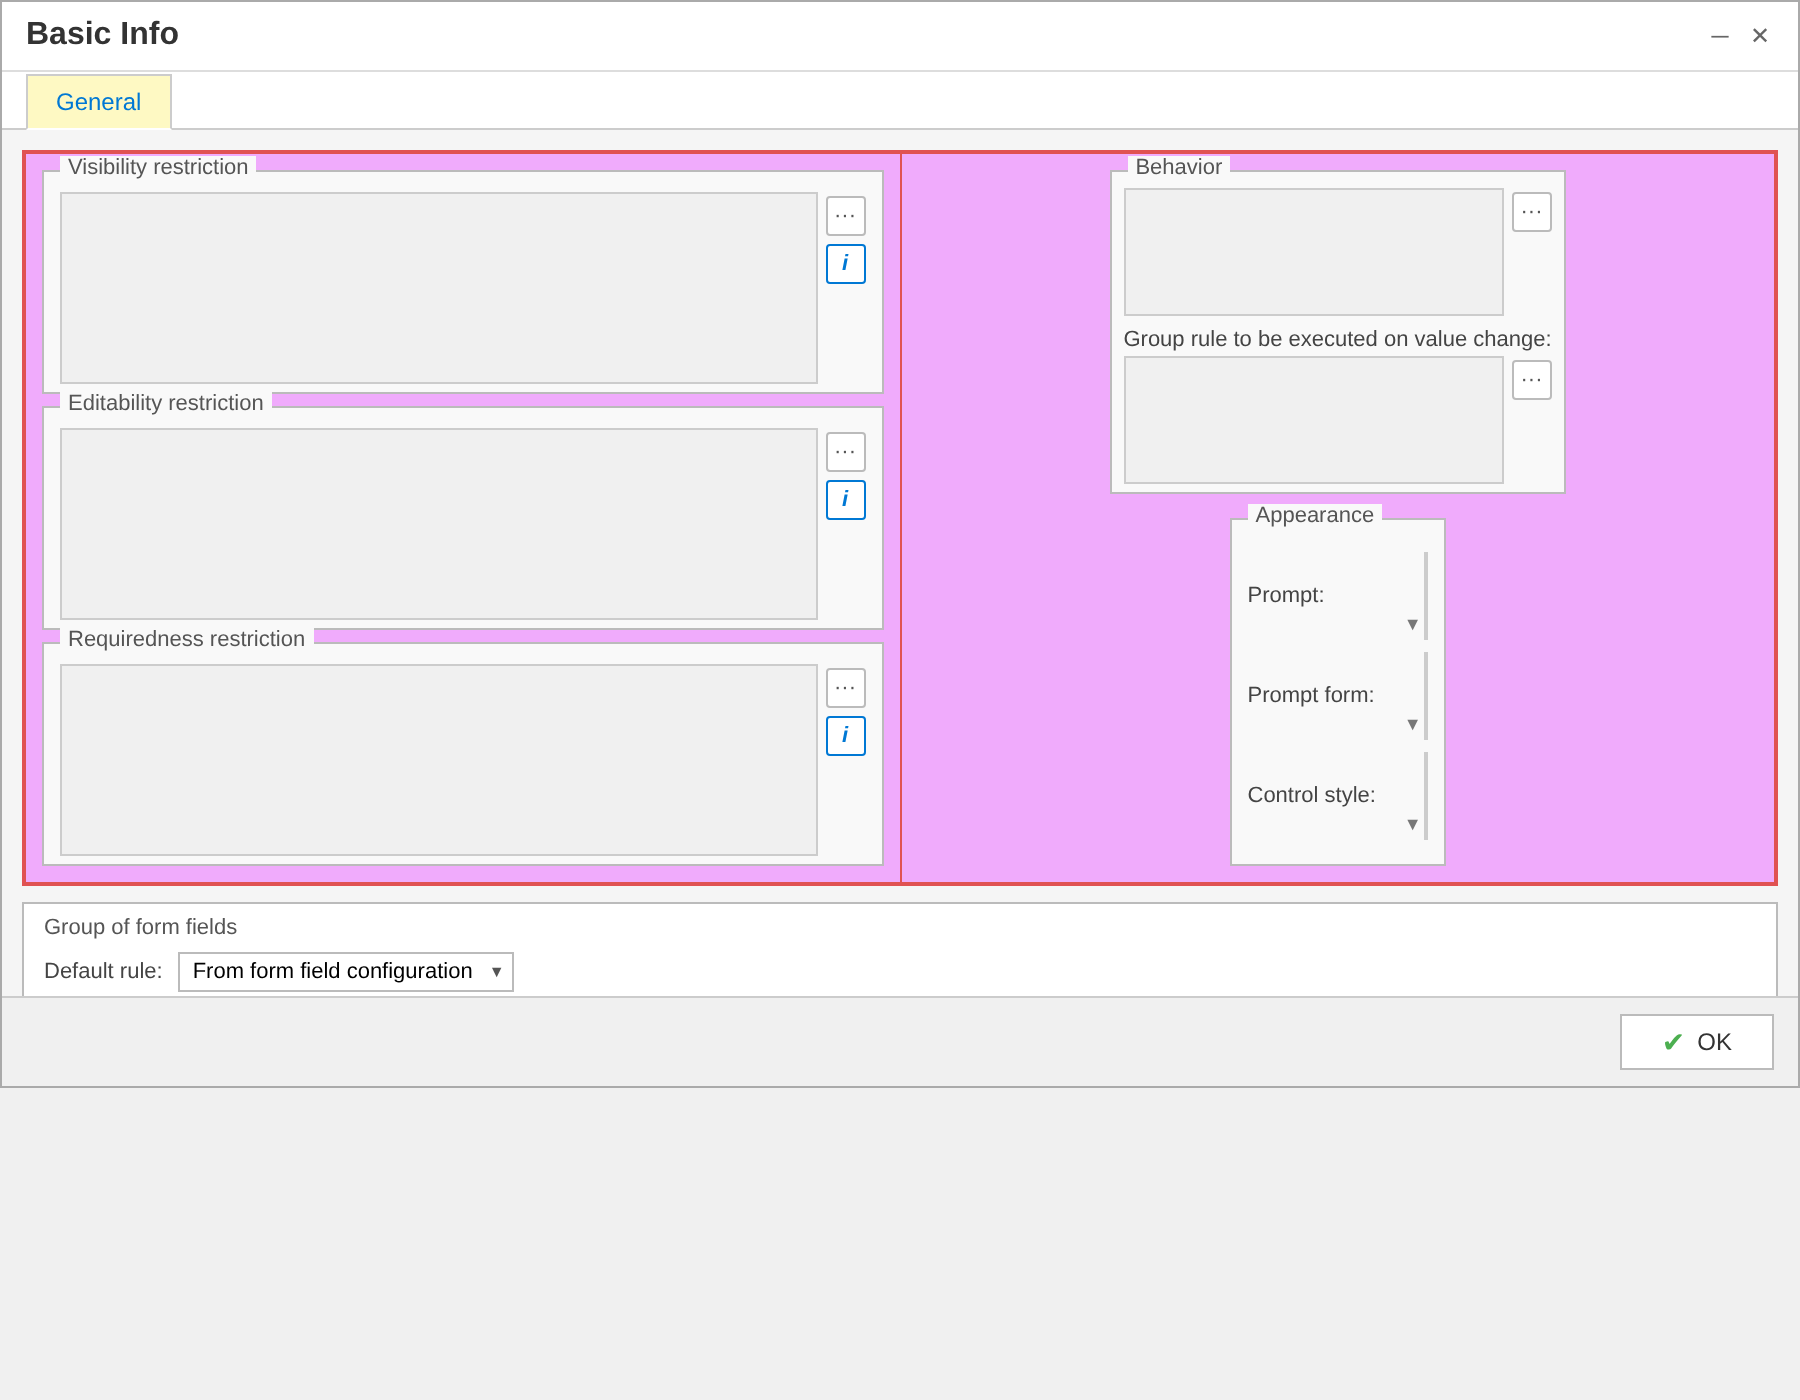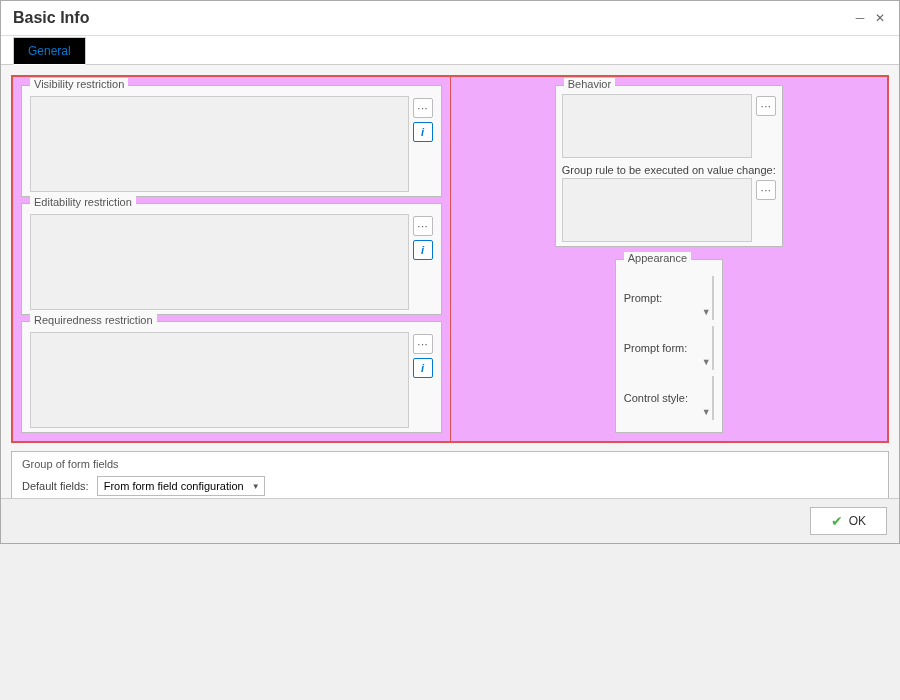--- a/index.html
+++ b/index.html
@@ -60,21 +60,21 @@
       border-bottom: none;
       background: #e8e8e8;
       cursor: pointer;
       color: #333;
       font-size: 12px;
       margin-right: 2px;
       position: relative;
       top: 1px;
     }
     .tab.active {
-      background: #000000;
+      background: #fef9c3;
       border-bottom: 1px solid #fff;
       color: #0078d4;
     }
     .content-area {
       flex: 1;
       padding: 10px;
       display: flex;
       flex-direction: column;
       gap: 8px;
       overflow: hidden;
@@ -425,21 +425,21 @@
           </div>
         </div>
 
       </div>
 
     </div>
 
     <div class="bottom-group">
       <div class="bottom-legend">Group of form fields</div>
       <div class="bottom-row">
-        <span class="bottom-label">Default fields:</span>
+        <span class="bottom-label">Default rule:</span>
         <div class="dropdown-wrap">
           <select class="dropdown-select">
             <option>From form field configuration</option>
             <option>Visible</option>
             <option>Hidden</option>
             <option>Required</option>
             <option>Optional</option>
             <option>Editable</option>
             <option>Read-only</option>
           </select>

